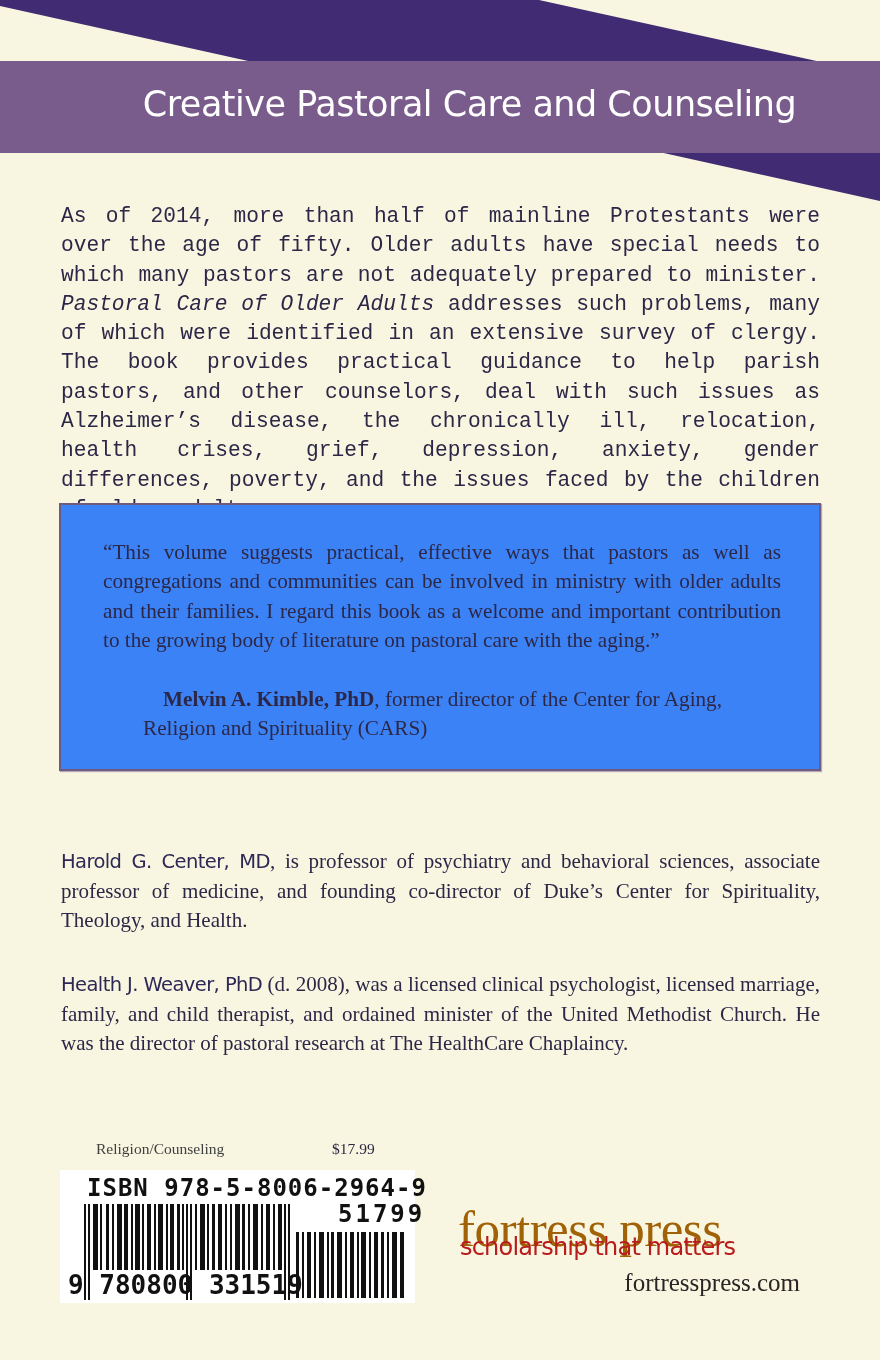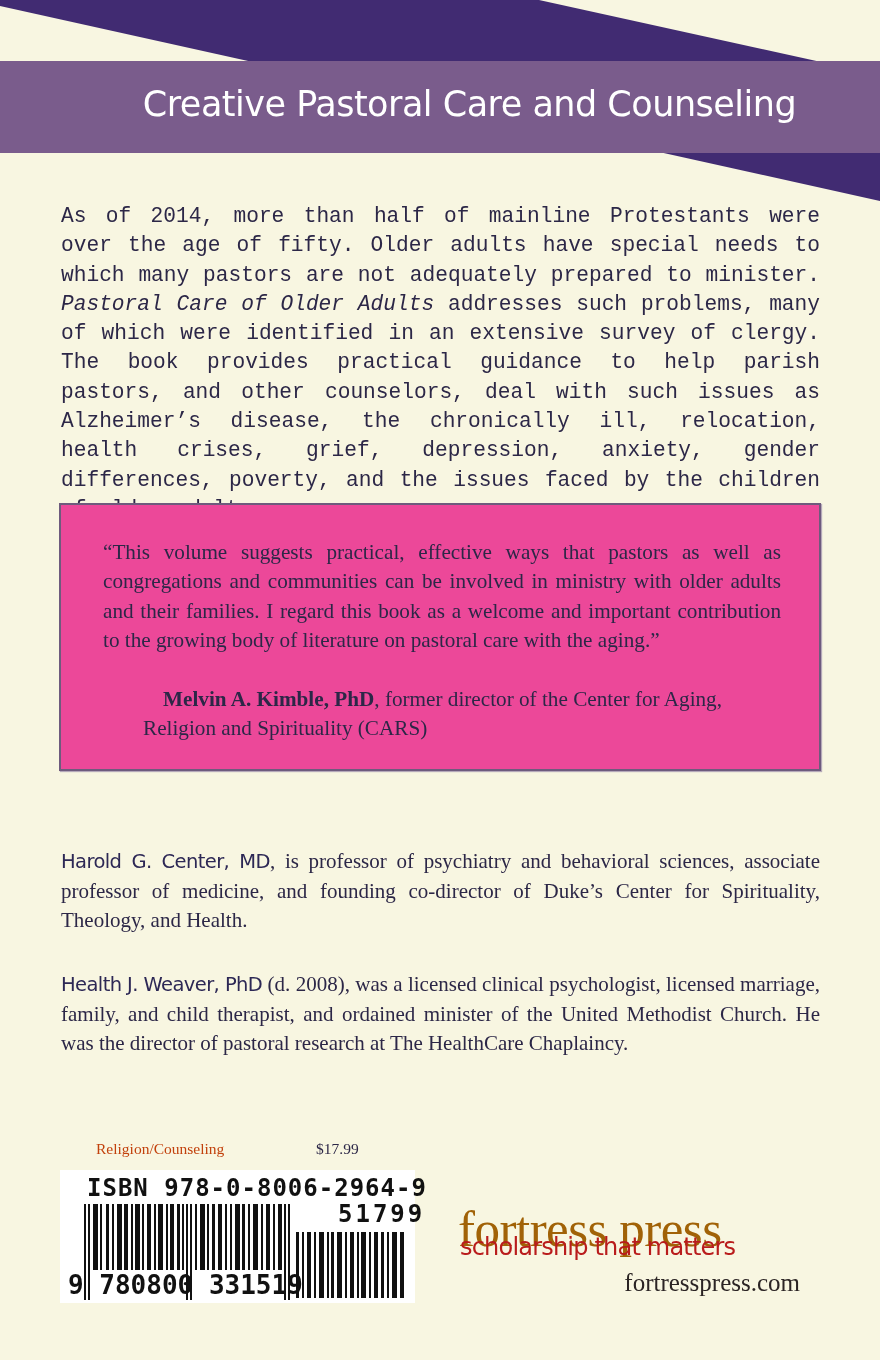--- a/index.html
+++ b/index.html
@@ -2,28 +2,28 @@
 <html><head>
 <meta charset="utf-8">
 <style>
   html,body{margin:0;padding:0;}
   body{width:880px;height:1360px;background:#f8f6e1;position:relative;overflow:hidden;font-family:"Liberation Serif","DejaVu Serif",serif;color:#2a2440;}
   .stripe{position:absolute;left:0;top:0;width:880px;height:210px;}
   .band{position:absolute;left:0;top:61px;width:880px;height:92px;background:#7a5c8c;}
   .band-title{position:absolute;left:0;right:0;top:84px;text-align:center;color:#fff;font-family:"DejaVu Sans","Liberation Sans",sans-serif;font-size:35px;letter-spacing:-0.5px;padding-left:59px;}
   .desc{position:absolute;left:61px;top:202px;width:759px;font-size:21.2px;line-height:29.3px;text-align:justify;color:#2c2747;font-family:Liberation Mono, monospace;}
   .desc i{font-style:italic;}
-  .quote-box{position:absolute;left:59px;top:503px;width:758px;height:264px;border:2px solid #6e5b7d;background:#ec4899;box-shadow:1px 1px 1px #b5a9b9;}
+  .quote-box{position:absolute;left:59px;top:503px;width:758px;height:264px;border:2px solid #6e5b7d;background:#3b82f6;box-shadow:1px 1px 1px #b5a9b9;}
   .quote-text{position:absolute;left:42px;top:33px;width:678px;font-size:21.2px;line-height:29.3px;text-align:justify;color:#2c2747;}
   .quote-attr{position:absolute;left:82px;top:180px;width:640px;font-size:21.2px;line-height:29.3px;color:#2c2747;}
   .quote-attr b{font-weight:bold;margin-left:20px;}
   .bio{position:absolute;left:61px;width:759px;font-size:21px;line-height:29.5px;text-align:justify;color:#2c2747;}
   .bio .name{font-family:"DejaVu Sans","Liberation Sans",sans-serif;font-size:19.5px;color:#2d2855;letter-spacing:-0.6px;}
-  .meta-cat{position:absolute;left:96px;top:1140px;font-size:15.5px;color:#c2410c;}
-  .meta-price{position:absolute;left:316px;top:1140px;font-size:15.5px;color:#2c2747;}
+  .meta-cat{position:absolute;left:96px;top:1140px;font-size:15.5px;color:#404040;}
+  .meta-price{position:absolute;left:332px;top:1140px;font-size:15.5px;color:#2c2747;}
   .barcode{position:absolute;left:60px;top:1170px;width:355px;height:133px;background:#fff;}
   .isbn-txt{position:absolute;left:27px;top:4px;font-family:"DejaVu Sans Mono","Liberation Mono",monospace;font-size:24px;font-weight:bold;letter-spacing:1px;color:#111;white-space:nowrap;}
   .price-code{position:absolute;left:278px;top:30px;font-family:"DejaVu Sans Mono","Liberation Mono",monospace;font-size:24px;font-weight:bold;letter-spacing:3px;color:#111;text-align:right;}
   .ean-num{position:absolute;left:8px;top:100px;font-family:"DejaVu Sans Mono","Liberation Mono",monospace;font-size:26px;font-weight:bold;color:#111;letter-spacing:0px;white-space:nowrap;}
   .bars{position:absolute;}
   .pub-name{position:absolute;left:458px;top:1160px;font-size:51px;color:#a16207;letter-spacing:-0.5px;margin-top:40px;}
   .pub-tag{position:absolute;left:460px;top:1233px;font-family:"DejaVu Sans","Liberation Sans",sans-serif;font-size:24px;color:#b91c1c;letter-spacing:-0.8px;}
   .pub-url{position:absolute;right:80px;top:1269px;font-size:25px;color:#2b2424;}
 </style>
 </head>
@@ -42,21 +42,21 @@
   <div class="quote-attr"><b>Melvin A. Kimble, PhD</b><span>, former director of the Center for Aging, Religion and Spirituality (CARS)</span></div>
 </div>
 
 <div class="bio" style="top:847px;"><span class="name">Harold G. Center, MD</span><span>, is professor of psychiatry and behavioral sciences, associate professor of medicine, and founding co-director of Duke’s Center for Spirituality, Theology, and Health.</span></div>
 <div class="bio" style="top:970px;"><span class="name">Health J. Weaver, PhD</span><span> (d. 2008), was a licensed clinical psychologist, licensed marriage, family, and child therapist, and ordained minister of the United Methodist Church. He was the director of pastoral research at The HealthCare Chaplaincy.</span></div>
 
 <div class="meta-cat">Religion/Counseling</div>
 <div class="meta-price">$17.99</div>
 
 <div class="barcode">
-  <div class="isbn-txt">ISBN 978-0-8006-2964-9</div>
+  <div class="isbn-txt">ISBN 978-5-8006-2964-9</div>
   <svg class="bars" style="left:24px;top:34px;" width="215" height="100">
     <g fill="#111">
       <rect x="0" y="0" width="2" height="96"></rect>
         <rect x="4" y="0" width="2" height="96"></rect>
       <rect x="9" y="0" width="5" height="66"></rect>
         <rect x="16" y="0" width="2" height="66"></rect>
       <rect x="22" y="0" width="3" height="66"></rect>
         <rect x="28" y="0" width="2" height="66"></rect>
       <rect x="33" y="0" width="5" height="66"></rect>
         <rect x="40" y="0" width="4" height="66"></rect>

